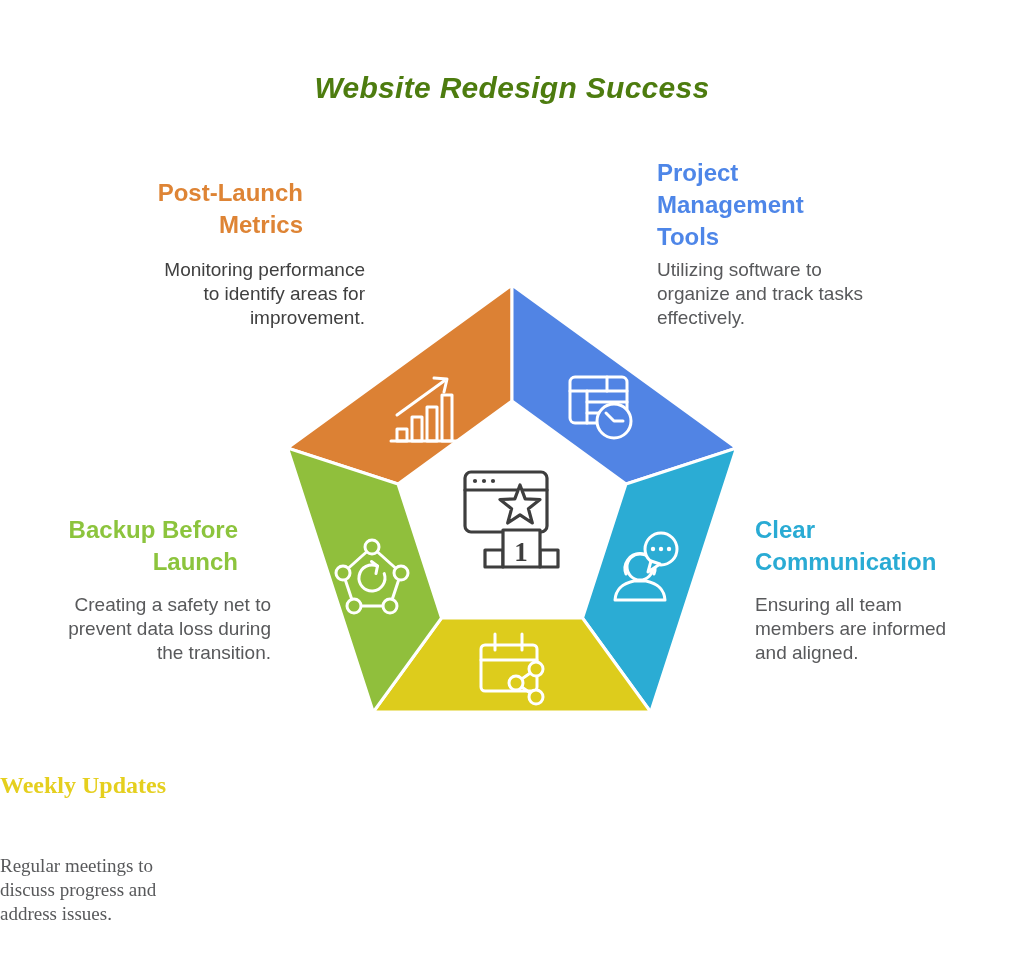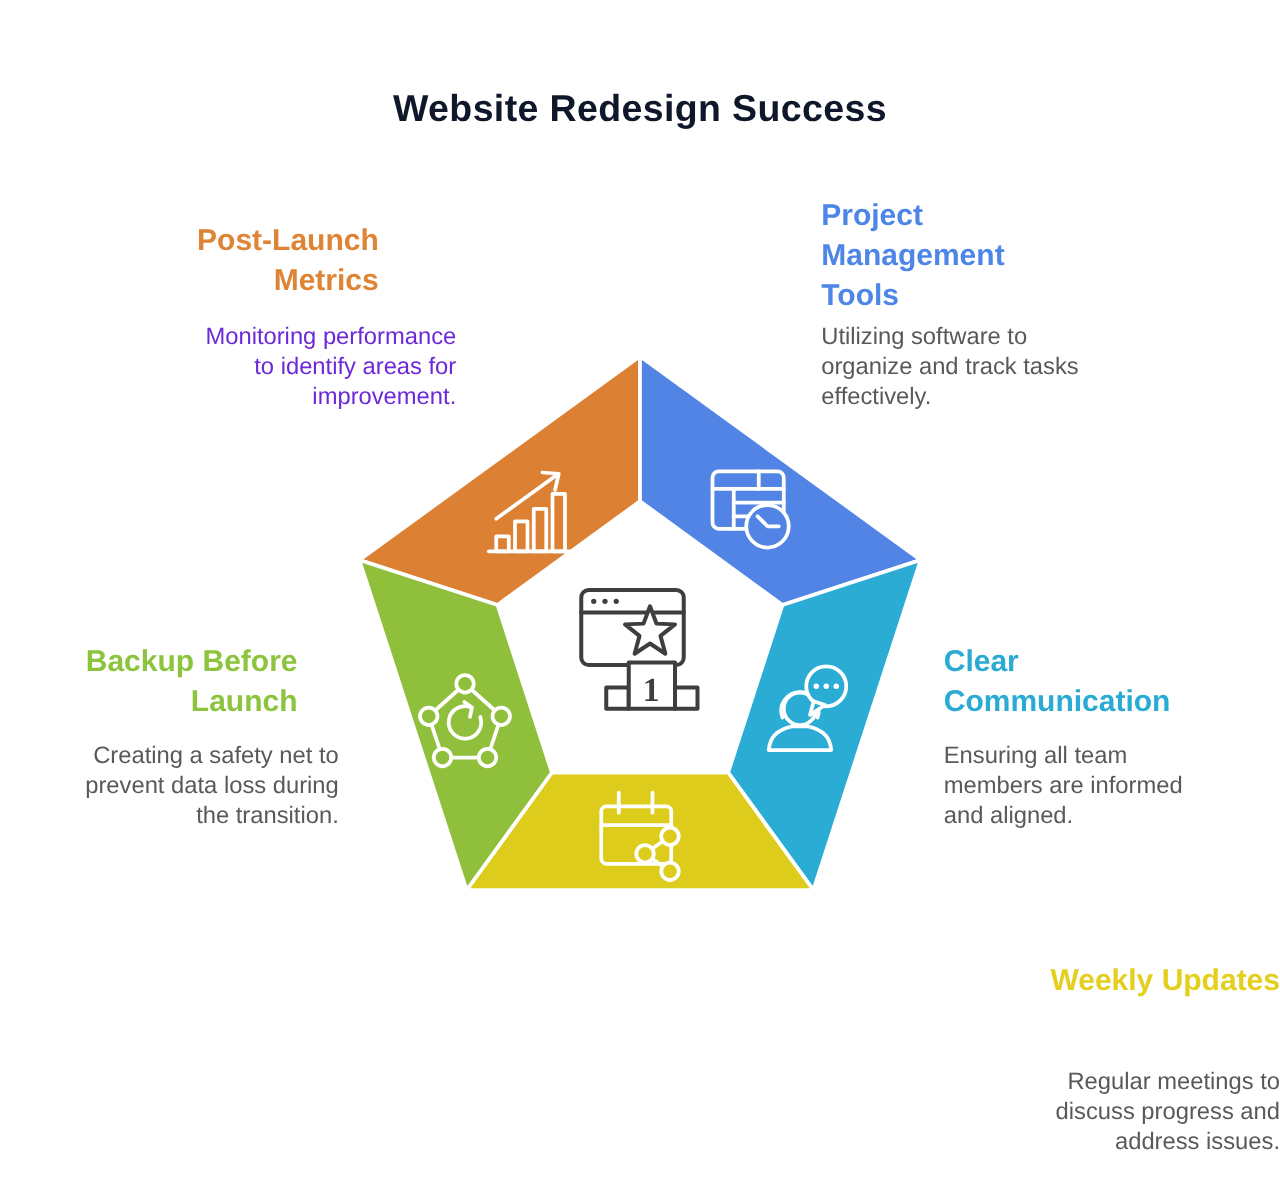--- a/index.html
+++ b/index.html
@@ -12,42 +12,42 @@
     top:71px;left:0;width:1024px;text-align:center;
     font-size:30px;font-weight:bold;letter-spacing:.3px;
   }
   .heading{
     font-size:24px;font-weight:bold;line-height:32px;white-space:pre-line;
   }
   .body-text{
     font-size:19px;line-height:24px;white-space:pre-line;
   }
   .ta-r{text-align:right;}
-  .ta-c{text-align:right;}
+  .ta-c{text-align:left;font-family:Liberation Serif, serif;}
   #h-plm{top:177px;right:721px;width:280px;}
   #b-plm{top:258px;right:659px;width:320px;}
   #h-pmt{top:145px;left:657px;width:300px;}
   #b-pmt{top:258px;left:657px;width:300px;}
   #h-cc{top:514px;left:755px;width:300px;}
   #b-cc{top:593px;left:755px;width:300px;}
   #h-bbl{top:514px;right:786px;width:280px;}
   #b-bbl{top:593px;right:753px;width:320px;}
   #h-wu{top:769px;left:0;width:1024px;}
   #b-wu{top:817px;left:0;width:1024px;}
   svg.diagram{position:absolute;top:0;left:0;}
   .seg{stroke:#ffffff;stroke-width:3;stroke-miterlimit:10;}
   .wicon{fill:none;stroke:#ffffff;stroke-width:3;stroke-linecap:round;stroke-linejoin:round;}
   .dicon{fill:#ffffff;stroke:#3e3e3e;stroke-width:3.2;stroke-linecap:round;stroke-linejoin:round;}
   .dicon-line{fill:none;stroke:#3e3e3e;stroke-width:3.2;stroke-linecap:round;stroke-linejoin:round;}
   .rank{font-family:"Liberation Serif", serif;font-size:27px;font-weight:bold;text-anchor:middle;}
 </style>
 </head>
 <body>
 
-<div class="abs title" style="color: #0f172a;">Website Redesign Success</div>
+<div class="abs title" style="color: #4d7c0f; font-style: italic;">Website Redesign Success</div>
 
 <svg class="diagram" width="1024" height="961" viewBox="0 0 1024 961">
 
   <g>
     <polygon class="seg" points="512,285 287.5,448 398,484 512,401" fill="#dc8134"></polygon>
     <polygon class="seg" points="512,285 736.5,448 626,484 512,401" fill="#5184e4"></polygon>
     <polygon class="seg" points="736.5,448 650.7,712 582.5,618 626,484" fill="#2bacd4"></polygon>
     <polygon class="seg" points="650.7,712 373.3,712 441.5,618 582.5,618" fill="#ddcc1c"></polygon>
     <polygon class="seg" points="287.5,448 373.3,712 441.5,618 398,484" fill="#90bf3c"></polygon>
   </g>
@@ -115,21 +115,21 @@
     <path class="dicon" d="M520,485 L525.2,498.9 L540,499.5 L528.4,508.7 L532.3,523 L520,514.8 L507.7,523 L511.6,508.7 L500,499.5 L514.8,498.9 Z"></path>
     <rect class="dicon" x="485" y="550" width="18" height="17"></rect>
     <rect class="dicon" x="540" y="550" width="18" height="17"></rect>
     <rect class="dicon" x="503" y="530" width="37" height="37"></rect>
     <text class="rank" x="521" y="561" fill="#3e3e3e">1</text>
   </g>
 </svg>
 
 <div id="h-plm" class="abs heading ta-r" style="color: rgb(222, 132, 53);">Post-Launch
 Metrics</div>
-<div id="b-plm" class="abs body-text ta-r" style="color: #6d28d9;">Monitoring performance
+<div id="b-plm" class="abs body-text ta-r" style="color: #404040;">Monitoring performance
 to identify areas for
 improvement.</div>
 
 <div id="h-pmt" class="abs heading" style="color: rgb(78, 134, 232); margin-top: 12px;">Project
 Management
 Tools</div>
 <div id="b-pmt" class="abs body-text" style="color: rgb(88, 89, 91);">Utilizing software to
 organize and track tasks
 effectively.</div>
 

